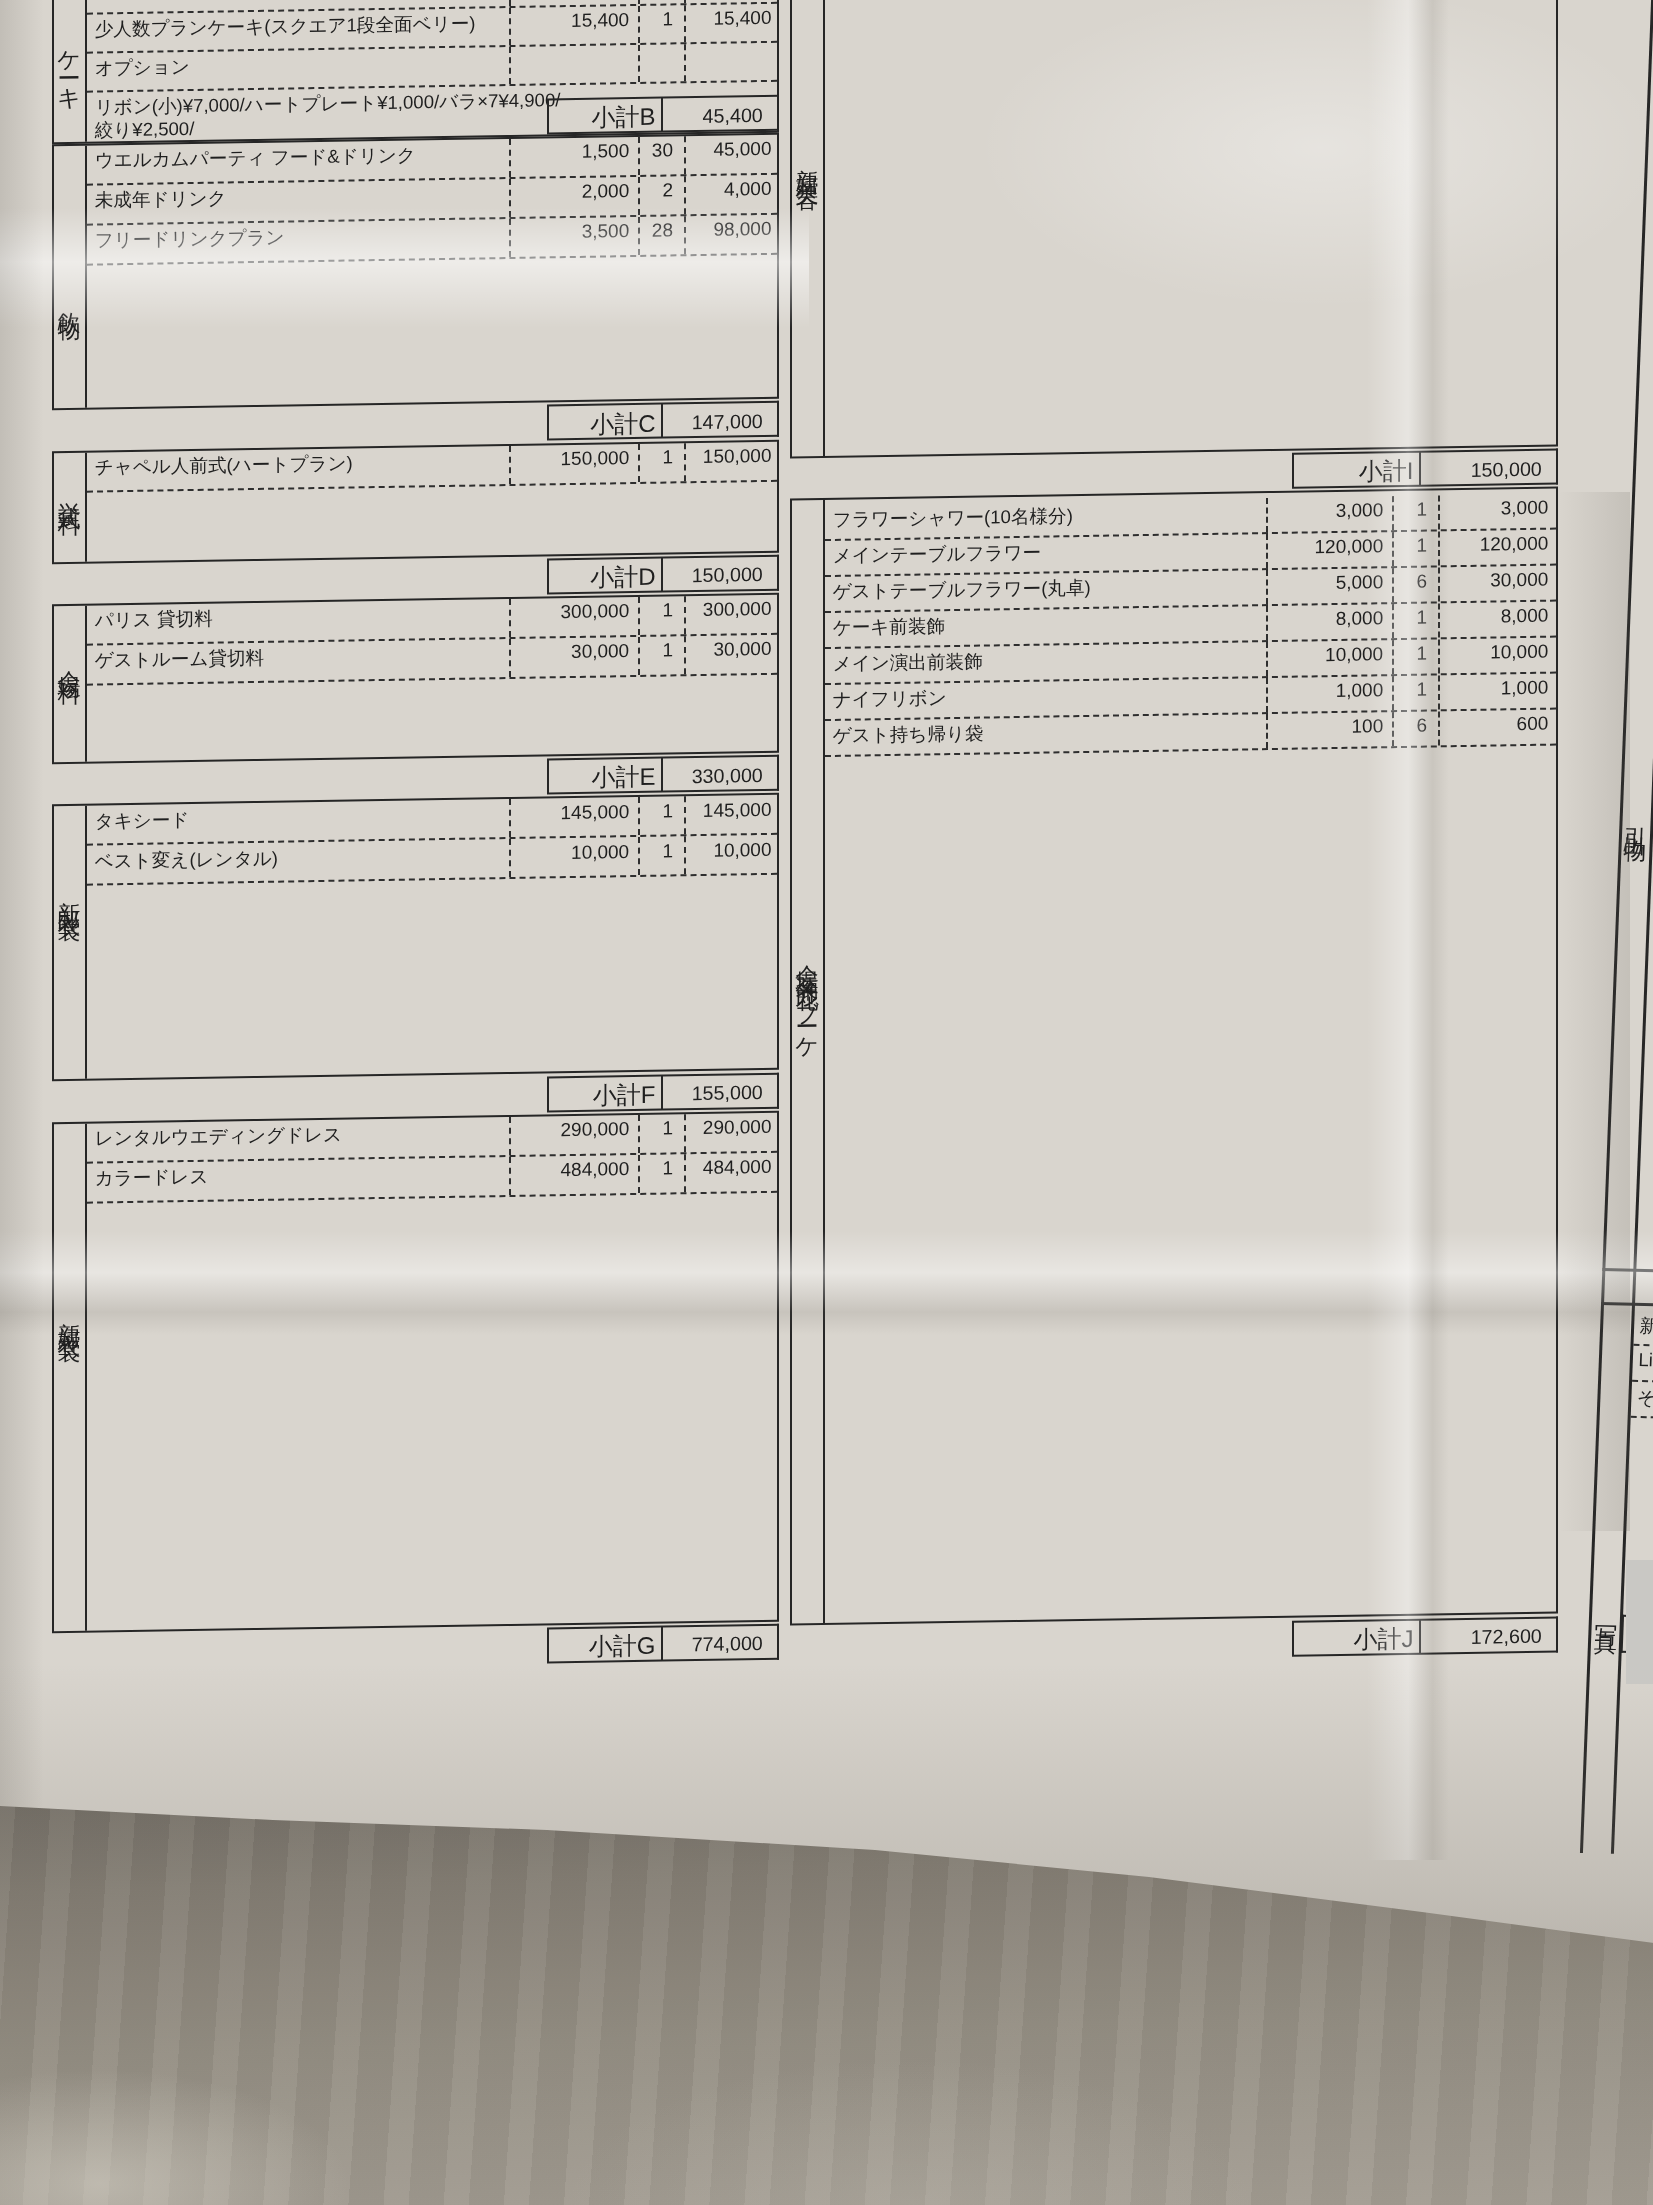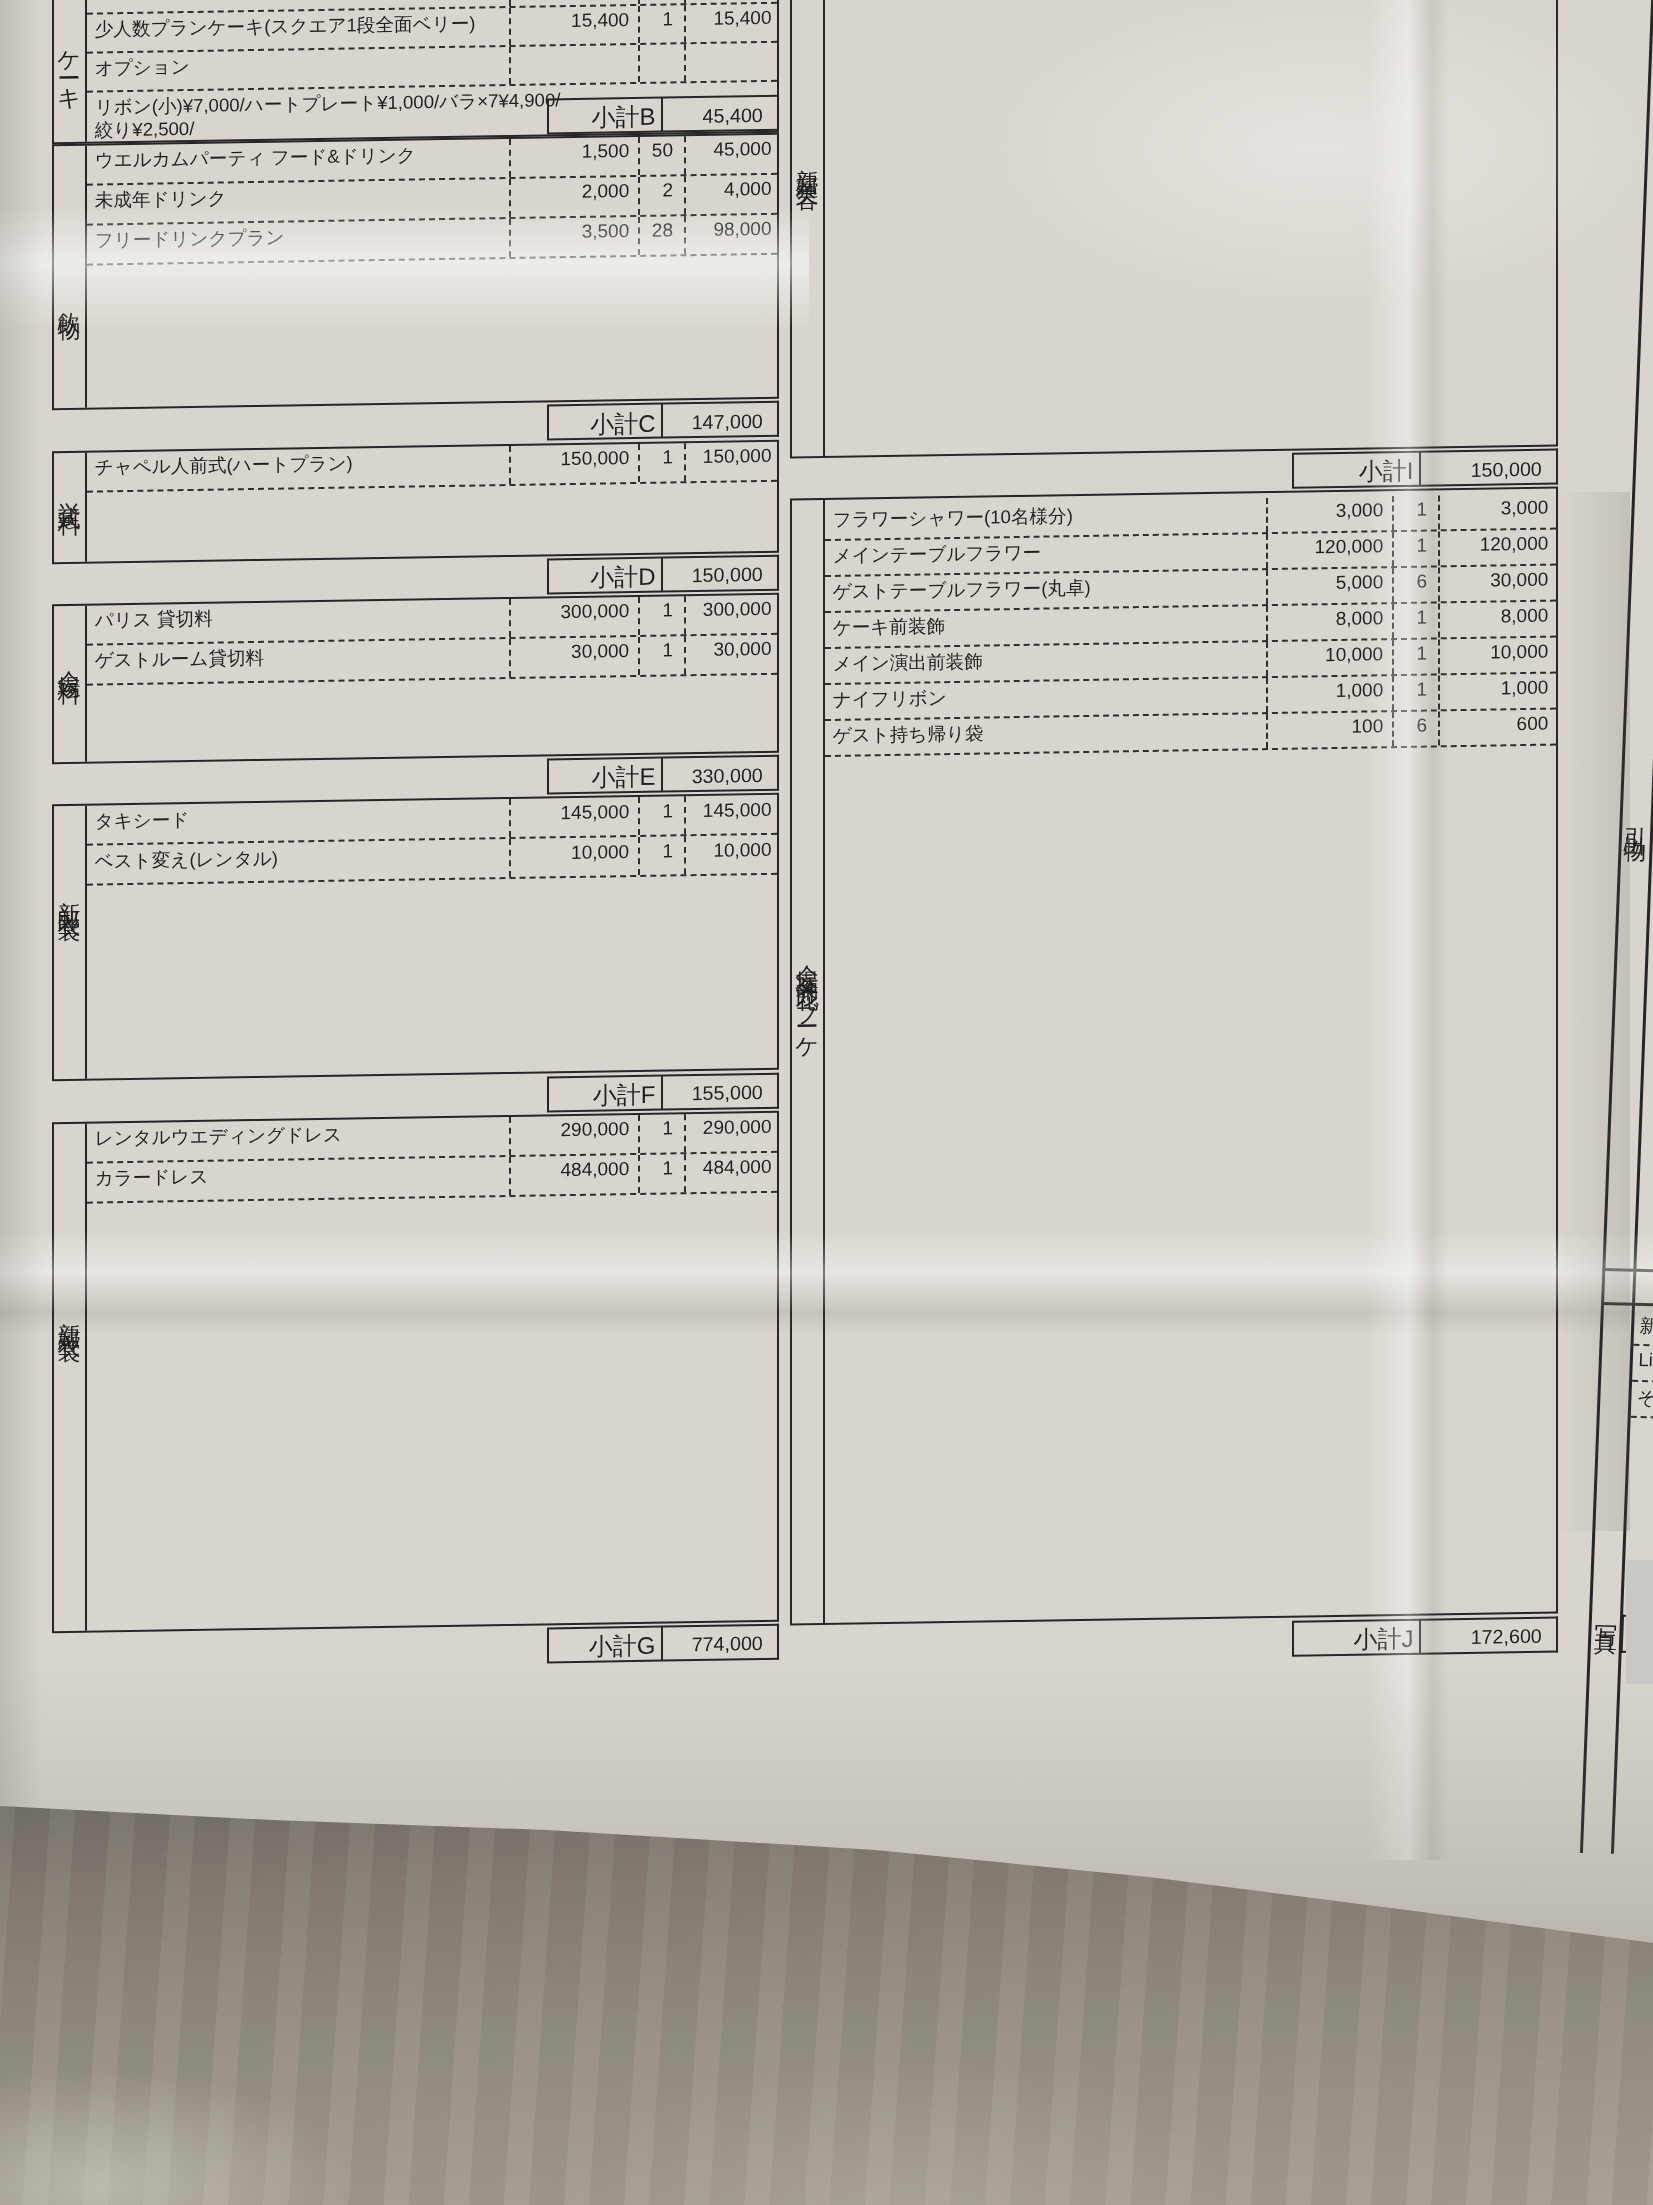--- a/index.html
+++ b/index.html
@@ -139,21 +139,21 @@
         </div>
 
         <div class="section" style="height:266px;">
           <div class="labelcol">
             <div class="vlabel" style="top:148px;">飲物</div>
           </div>
           <div class="rowswrap">
             <div class="row" style="height:40px;">
               <div class="c name">ウエルカムパーティ フード&amp;ドリンク</div>
               <div class="c price">1,500</div>
-              <div class="c qty">50</div>
+              <div class="c qty">30</div>
               <div class="c amount">45,000</div>
             </div>
             <div class="row" style="height:40px;">
               <div class="c name">未成年ドリンク</div>
               <div class="c price">2,000</div>
               <div class="c qty">2</div>
               <div class="c amount">4,000</div>
             </div>
             <div class="row" style="height:40px;">
               <div class="c name">フリードリンクプラン</div>

